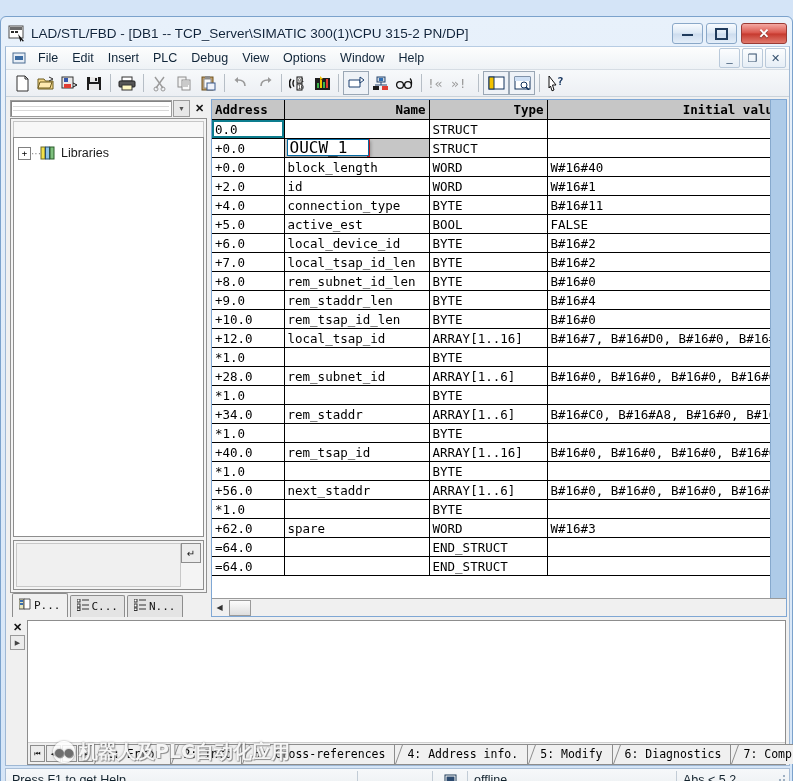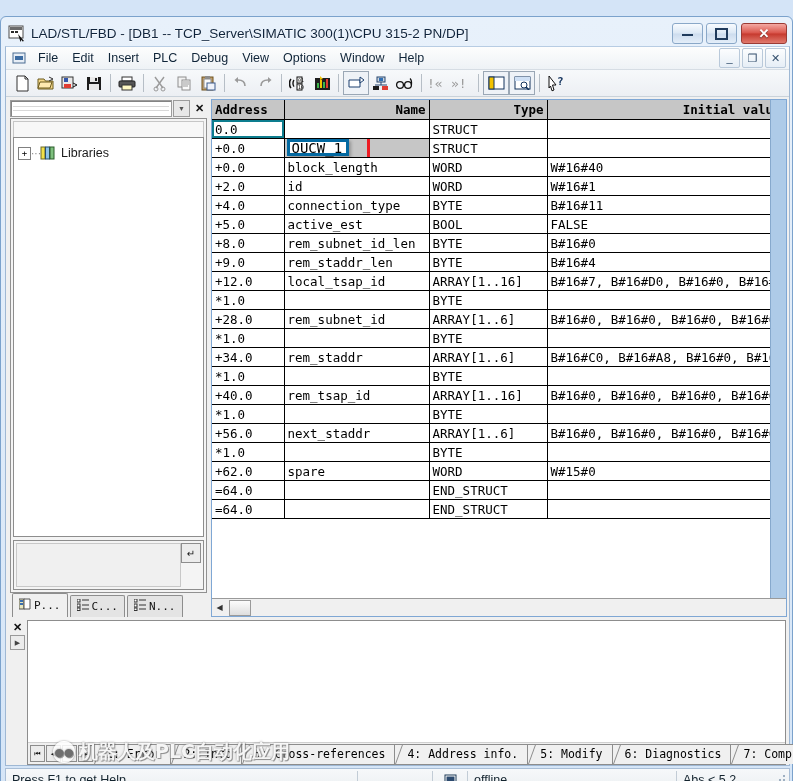--- a/index.html
+++ b/index.html
@@ -179,24 +179,24 @@
   td.sel-addr .selbox{
     position:absolute;left:0;top:0;right:0;bottom:0;
     border:2px solid #0d7d8e;box-sizing:border-box;pointer-events:none;
   }
   
   .redbox{
     position:absolute;left:-3px;top:-4px;width:88px;height:25px;
     border:3px solid #ed1c24;box-sizing:border-box;pointer-events:none;z-index:5;
   }
   .editbox{
-    position:absolute;left:2px;top:0px;width:62px;height:17px;
-    border:3px solid #0369a1;background:#fff;box-sizing:border-box;z-index:6;
+    position:absolute;left:2px;top:0px;width:82px;height:17px;
+    border:1px solid #0369a1;background:#fff;box-sizing:border-box;z-index:6;
     display:flex;align-items:center;padding-left:2px;
-    font-family:"DejaVu Sans Mono",monospace;font-size:14px;
+    font-family:"DejaVu Sans Mono",monospace;font-size:16px;
     box-shadow:2px 2px 3px rgba(0,0,0,.25);
   }
   
   #vscroll{
     position:absolute;right:0;top:0;bottom:0;width:15px;
     background:#aecbe8;border-left:1px solid #87a9cd;
   }
   #hscrollbar{
     height:17px;flex:none;background:#f0f0f0;border-top:1px solid #9a9a9a;
     display:flex;align-items:center;
@@ -610,32 +610,50 @@
                     <td class="">BYTE</td>
                     <td class="">B#16#11</td>
                   </tr>
                   <tr>
                     <td class="c-addr">+5.0</td>
                     <td class="namecell indent1">active_est</td>
                     <td class="">BOOL</td>
                     <td class="">FALSE</td>
                   </tr>
                   <tr>
+                    <td class="c-addr">+6.0</td>
+                    <td class="namecell indent1">local_device_id</td>
+                    <td class="">BYTE</td>
+                    <td class="">B#16#2</td>
+                  </tr>
+                  <tr>
+                    <td class="c-addr">+7.0</td>
+                    <td class="namecell indent1">local_tsap_id_len</td>
+                    <td class="">BYTE</td>
+                    <td class="">B#16#2</td>
+                  </tr>
+                  <tr>
                     <td class="c-addr">+8.0</td>
                     <td class="namecell indent1">rem_subnet_id_len</td>
                     <td class="">BYTE</td>
                     <td class="">B#16#0</td>
                   </tr>
                   <tr>
                     <td class="c-addr">+9.0</td>
                     <td class="namecell indent1">rem_staddr_len</td>
                     <td class="">BYTE</td>
                     <td class="">B#16#4</td>
                   </tr>
                   <tr>
+                    <td class="c-addr">+10.0</td>
+                    <td class="namecell indent1">rem_tsap_id_len</td>
+                    <td class="">BYTE</td>
+                    <td class="">B#16#0</td>
+                  </tr>
+                  <tr>
                     <td class="c-addr">+12.0</td>
                     <td class="namecell indent1">local_tsap_id</td>
                     <td class="">ARRAY[1..16]</td>
                     <td class="">B#16#7,  B#16#D0,  B#16#0,  B#16#0</td>
                   </tr>
                   <tr>
                     <td class="c-addr">*1.0</td>
                     <td class="namecell shade indent1"></td>
                     <td class="shade">BYTE</td>
                     <td class="shade"></td>
@@ -685,21 +703,21 @@
                   <tr>
                     <td class="c-addr">*1.0</td>
                     <td class="namecell shade indent1"></td>
                     <td class="shade">BYTE</td>
                     <td class="shade"></td>
                   </tr>
                   <tr>
                     <td class="c-addr">+62.0</td>
                     <td class="namecell indent1">spare</td>
                     <td class="">WORD</td>
-                    <td class="">W#15#0</td>
+                    <td class="">W#16#3</td>
                   </tr>
                   <tr>
                     <td class="c-addr">=64.0</td>
                     <td class="namecell shade" style="padding-left: 8px;"></td>
                     <td class="shade">END_STRUCT</td>
                     <td class="shade"></td>
                   </tr>
                   <tr>
                     <td class="c-addr">=64.0</td>
                     <td class="namecell shade"></td>

